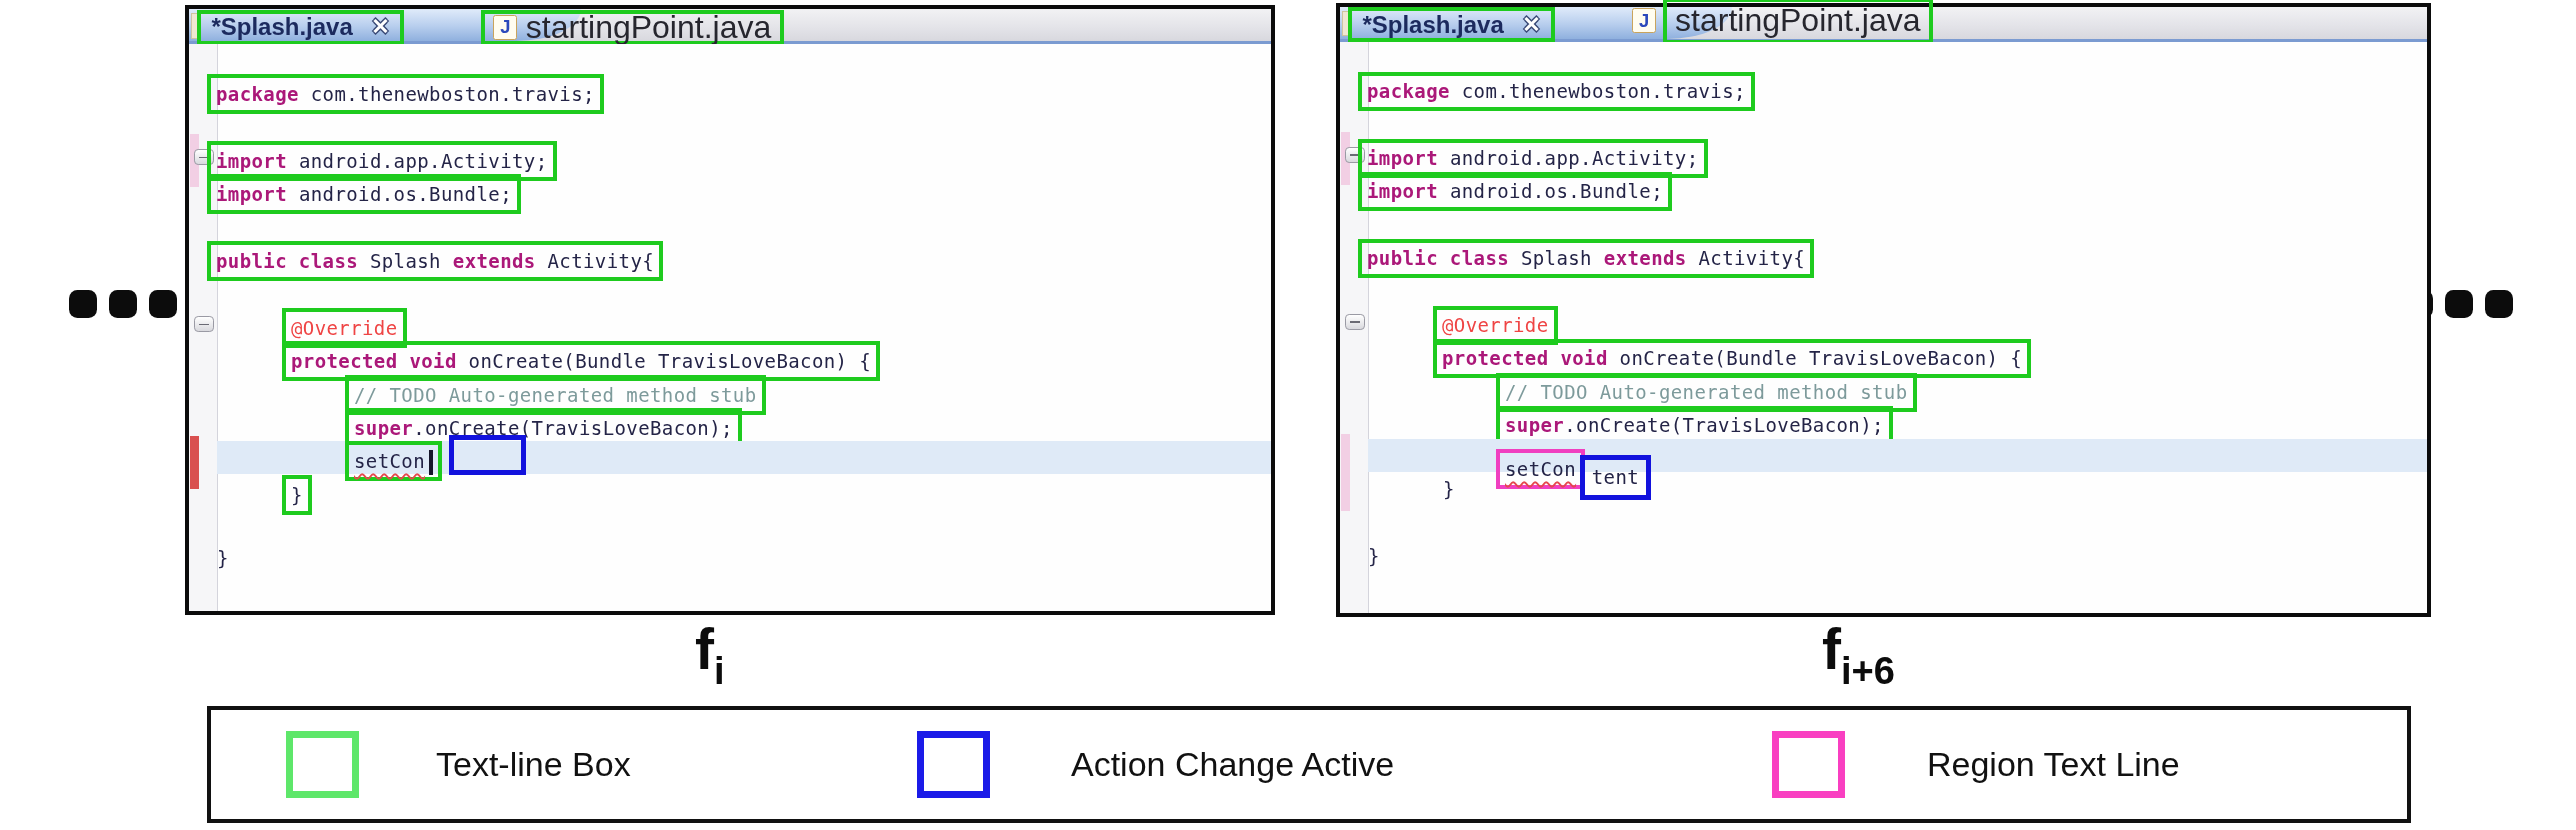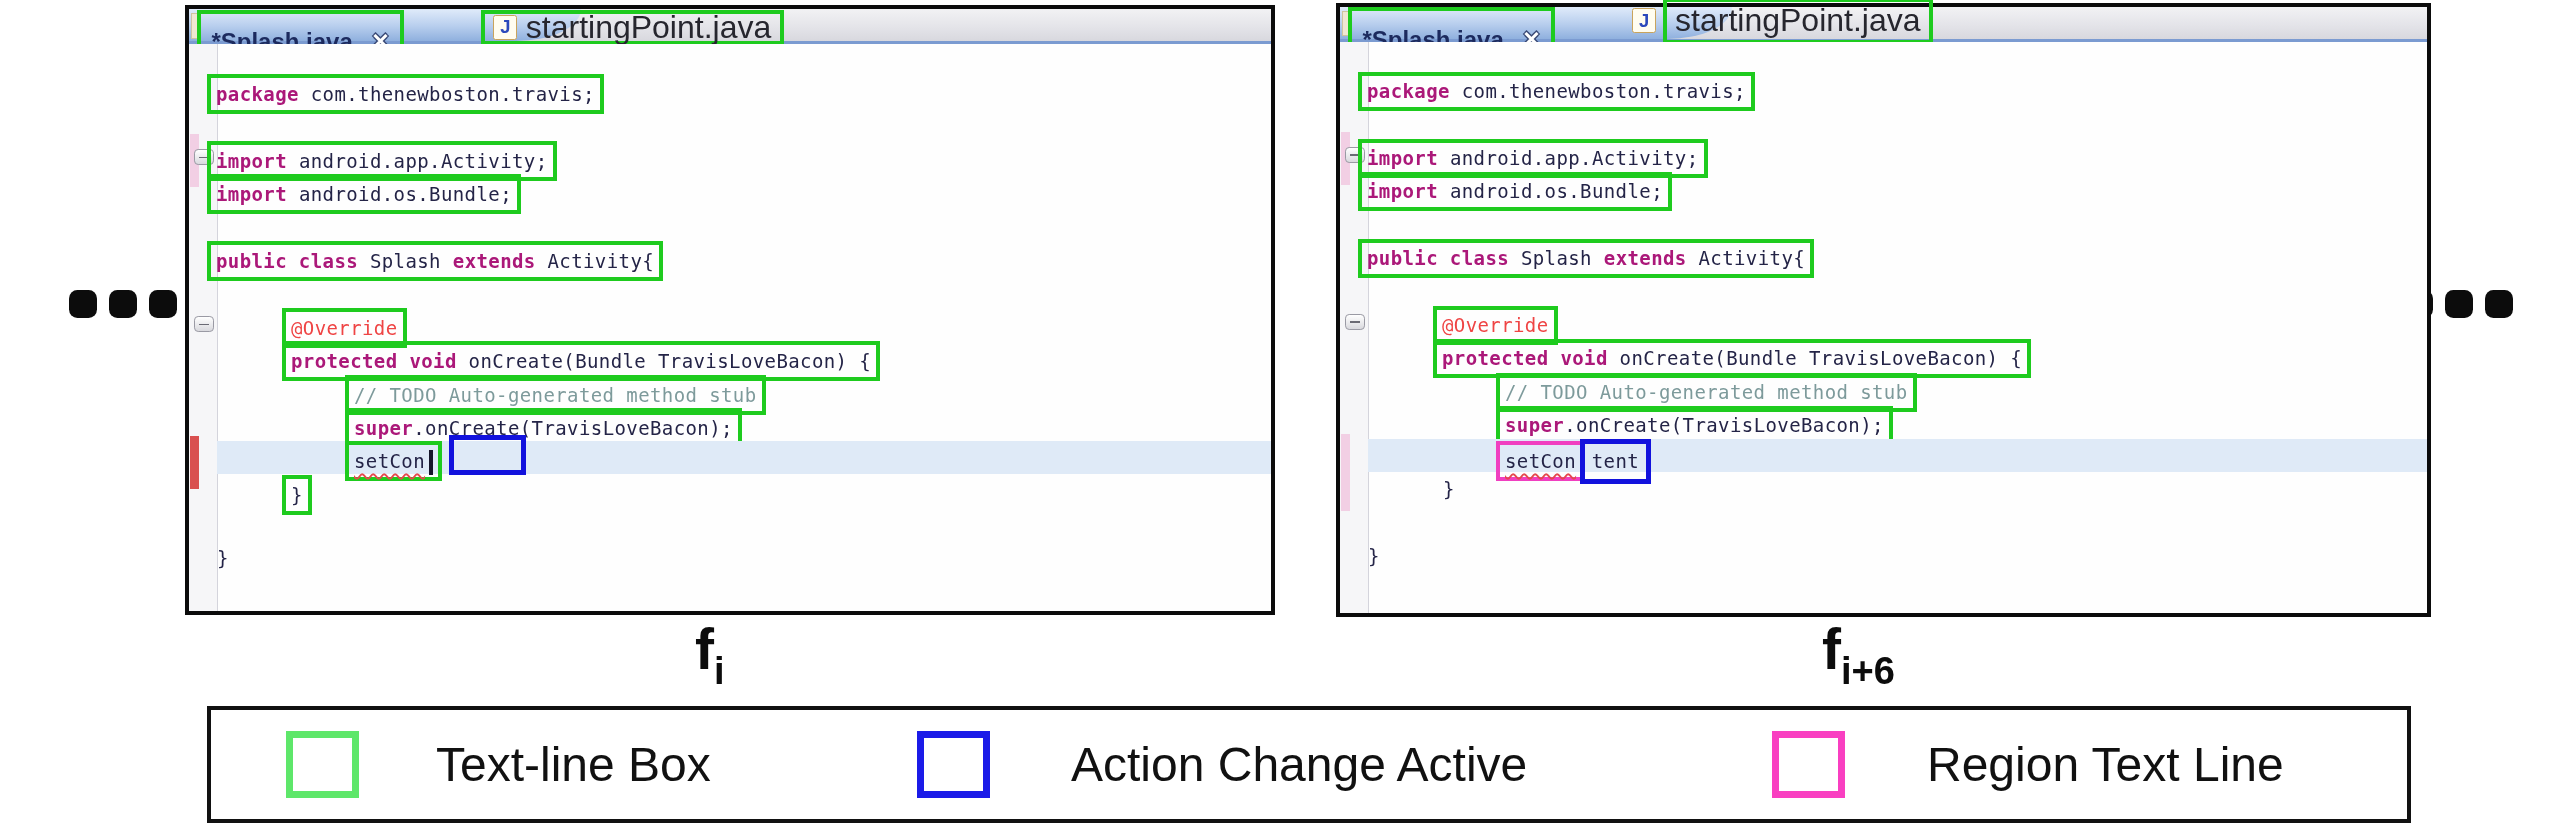--- a/index.html
+++ b/index.html
@@ -10,21 +10,21 @@
   .frame{position:absolute;border:4.2px solid #0b0b0b;background:#ffffff;box-sizing:border-box;}
 
   .tabbar{position:absolute;left:0;top:0;right:0;height:35px;box-sizing:border-box;
           background:linear-gradient(180deg,#f2f2f4 0%,#e3e3e8 60%,#d8d8de 100%);
           border-bottom:3.3px solid #7b9bd1;}
   .swoosh{position:absolute;left:0;top:0;width:392px;height:32px;
           background:linear-gradient(180deg,#e0ebfa 0%,#b9cfee 52%,#8fb0de 100%);
           border-bottom-right-radius:67px 33px;}
   .pre-strip{position:absolute;left:1.7px;top:4.2px;width:5.8px;height:23.4px;background:#efe7d2;border:0.8px solid #cfc49e;}
   .tab-active{position:absolute;left:8.4px;top:0.8px;height:27px;display:inline-flex;align-items:center;
-              padding:15px 10px;border:4.2px solid #1ecb1e;}
+              padding:0 10px;border:4.2px solid #1ecb1e;}
   .tab-active .tab-label{font-size:24px;font-weight:bold;color:#1c2a5e;}
   .close{margin-left:18.4px;font-size:22px;font-weight:bold;color:#ffffff;
          text-shadow:-1.7px 0 0 #3a4a77,1.7px 0 0 #3a4a77,0 -1.7px 0 #3a4a77,0 1.7px 0 #3a4a77;}
   .tab-inactive{position:absolute;top:0.8px;height:27px;display:inline-flex;align-items:center;
                 padding:0 8.4px;border:4.2px solid #1ecb1e;}
   .jicon{display:inline-flex;align-items:center;justify-content:center;width:22px;height:23.4px;
          background:#fffdf0;border:1.7px solid #c9a45c;border-radius:2.5px;
          color:#2b49bb;font-size:18.4px;font-weight:bold;}
   .ilabel{margin-left:8.4px;font-size:32px;color:#26262e;}
   .tab-inactive.nobox{border:none;padding:0;}
@@ -58,21 +58,21 @@
   .ellipsis{position:absolute;display:flex;gap:12.5px;}
   .dot{width:27.6px;height:27.6px;background:#0c0c0c;border-radius:8.4px;}
   .caption{position:absolute;color:#0c0c0c;font-weight:bold;}
   .cap-base{font-size:57px;}
   .cap-sub{font-size:38px;vertical-align:-15px;}
 
   .legend{position:absolute;left:207px;top:706px;width:2204px;height:117px;box-sizing:border-box;
           border:4.2px solid #111111;background:#ffffff;}
   .swatch{position:absolute;top:21px;width:73px;height:67px;box-sizing:border-box;border:7.5px solid;background:#ffffff;}
   .legend-label{position:absolute;top:0;height:109px;display:flex;align-items:center;
-                font-size:48px;color:#111111;}
+                font-size:34px;color:#111111;}
 </style>
 </head>
 <body>
 
 <div class="ellipsis" style="left:69px;top:290px">
   <div class="dot"></div>
   <div class="dot"></div>
   <div class="dot"></div>
 </div>
 
@@ -135,21 +135,21 @@
     <div class="fold" style="top:105px"></div>
     <div class="fold" style="top:272px"></div>
   <div class="code-line" style="top: 30px;"><span class="box green" style="margin-left: -10px;"><span class="kw">package </span><span class="code">com.thenewboston.travis;</span></span></div>
       <div class="code-line" style="top: 97px;"><span class="box green" style="margin-left: -10px;"><span class="kw">import </span><span class="code">android.app.Activity;</span></span></div>
       <div class="code-line" style="top: 130px;"><span class="box green" style="margin-left: -10px;"><span class="kw">import </span><span class="code">android.os.Bundle;</span></span></div>
       <div class="code-line" style="top: 197px;"><span class="box green" style="margin-left: -10px;"><span class="kw">public class </span><span class="code">Splash </span><span class="kw">extends </span><span class="code">Activity{</span></span></div>
       <div class="code-line" style="top: 264px;"><span class="box green" style="margin-left: 65px;"><span class="annot">@Override</span></span></div>
       <div class="code-line" style="top: 297px;"><span class="box green" style="margin-left: 65px;"><span class="kw">protected void </span><span class="code">onCreate(Bundle TravisLoveBacon) {</span></span></div>
       <div class="code-line" style="top: 331px;"><span class="box green" style="margin-left: 128px;"><span class="comment">// TODO Auto-generated method stub</span></span></div>
       <div class="code-line" style="top: 364px;"><span class="box green" style="margin-left: 128px;"><span class="kw">super</span><span class="code">.onCreate(TravisLoveBacon);</span></span></div>
-      <div class="code-line hl" style="top: 397px;"><span class="box magenta" style="margin-left: 128px;"><span class="code squiggle">setCon</span></span><span class="box blue" style="margin-left: -5px;"><span class="code">tent</span></span></div>
+      <div class="code-line hl" style="top: 397px;"><span class="box magenta" style="margin-left: 128px;"><span class="code squiggle">setCon</span></span><span class="box blue" style="margin-left: -5px; margin-top: 16px;"><span class="code">tent</span></span></div>
       <div class="code-line" style="top: 431px;"><span style="display: inline-block; margin-left: 75px;"><span class="code">}</span></span></div>
       <div class="code-line" style="top: 498px;"><span style="display: inline-block; margin-left: 0px;"><span class="code">}</span></span></div>
     </div>
 </div>
 
 <div class="caption" style="left:695px;top:616px">
   <span class="cap-base">f</span><span class="cap-sub">i</span>
 </div>
 <div class="caption" style="left:1822px;top:616px">
   <span class="cap-base">f</span><span class="cap-sub">i+6</span>

